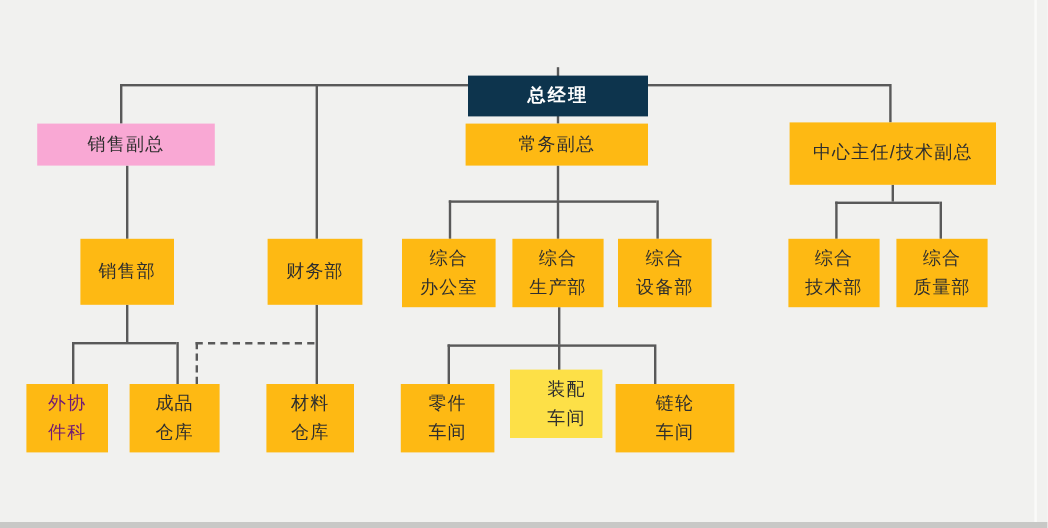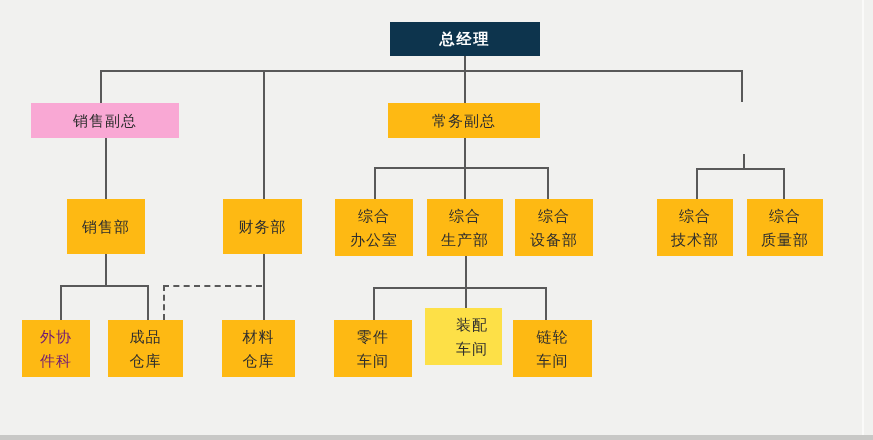--- a/index.html
+++ b/index.html
@@ -27,20 +27,21 @@
     text-align: center;
     white-space: pre-line;
     font-size: 15px;
     line-height: 1.6;
     letter-spacing: 1px;
     box-sizing: border-box;
   }
   .node.root {
     font-weight: bold;
     letter-spacing: 2px;
+    margin-top: 41px;
   }
   .seg {
     position: absolute;
   }
   .bottom-edge {
     position: absolute;
     left: 0;
     bottom: 0;
     width: 100%;
     height: 5px;
@@ -82,20 +83,21 @@
       <div class="seg" style="left: 163px; top: 285px; width: 99px; height: 0px; border-top: 2px dashed rgb(89, 89, 89);"></div>
       <div class="seg" style="left: 163px; top: 285px; height: 35px; width: 0px; border-left: 2px dashed rgb(89, 89, 89);"></div>
       <div class="seg" style="left: 465px; top: 256px; height: 31px; width: 2px; background: rgb(89, 89, 89);"></div>
       <div class="seg" style="left: 373px; top: 287px; width: 172px; height: 2px; background: rgb(89, 89, 89);"></div>
       <div class="seg" style="left: 373px; top: 287px; height: 33px; width: 2px; background: rgb(89, 89, 89);"></div>
       <div class="seg" style="left: 465px; top: 287px; height: 33px; width: 2px; background: rgb(89, 89, 89);"></div>
       <div class="seg" style="left: 545px; top: 287px; height: 33px; width: 2px; background: rgb(89, 89, 89);"></div>
       <div class="node root" style="left: 390px; top: 22px; width: 150px; height: 34px; background: rgb(13, 52, 77); color: rgb(255, 255, 255);">总经理</div>
       <div class="node" style="left: 31px; top: 103px; width: 148px; height: 35px; background: #f9a8d4; color: rgb(46, 46, 46);">销售副总</div>
       <div class="node" style="left: 388px; top: 103px; width: 152px; height: 35px; background: rgb(254, 185, 19); color: rgb(46, 46, 46);">常务副总</div>
+      <div class="node" style="left: 658px; top: 102px; width: 172px; height: 52px; background: rgb(254, 185, 19); color: rgb(46, 46, 46);">中心主任/技术副总</div>
       <div class="node" style="left: 67px; top: 199px; width: 78px; height: 55px; background: rgb(254, 185, 19); color: rgb(46, 46, 46);">销售部</div>
       <div class="node" style="left: 223px; top: 199px; width: 79px; height: 55px; background: rgb(254, 185, 19); color: rgb(46, 46, 46);">财务部</div>
       <div class="node" style="left: 335px; top: 199px; width: 78px; height: 57px; background: rgb(254, 185, 19); color: rgb(46, 46, 46);">综合
 办公室</div>
       <div class="node" style="left: 427px; top: 199px; width: 76px; height: 57px; background: rgb(254, 185, 19); color: rgb(46, 46, 46);">综合
 生产部</div>
       <div class="node" style="left: 515px; top: 199px; width: 78px; height: 57px; background: rgb(254, 185, 19); color: rgb(46, 46, 46);">综合
 设备部</div>
       <div class="node" style="left: 657px; top: 199px; width: 76px; height: 57px; background: rgb(254, 185, 19); color: rgb(46, 46, 46);">综合
 技术部</div>
@@ -104,18 +106,18 @@
       <div class="node" style="left: 22px; top: 320px; width: 68px; height: 57px; background: rgb(254, 185, 19); color: #701a75;">外协
 件科</div>
       <div class="node" style="left: 108px; top: 320px; width: 75px; height: 57px; background: rgb(254, 185, 19); color: rgb(46, 46, 46);">成品
 仓库</div>
       <div class="node" style="left: 222px; top: 320px; width: 73px; height: 57px; background: rgb(254, 185, 19); color: rgb(46, 46, 46);">材料
 仓库</div>
       <div class="node" style="left: 334px; top: 320px; width: 78px; height: 57px; background: rgb(254, 185, 19); color: rgb(46, 46, 46);">零件
 车间</div>
       <div class="node" style="left: 425px; top: 308px; width: 77px; height: 57px; background: #fde047; color: rgb(46, 46, 46); padding-left: 17px;">装配
 车间</div>
-      <div class="node" style="left: 513px; top: 320px; width: 79px; height: 57px; background: rgb(254, 185, 19); color: rgb(46, 46, 46);">链轮
+      <div class="node" style="left: 513px; top: 320px; width: 99px; height: 57px; background: rgb(254, 185, 19); color: rgb(46, 46, 46);">链轮
 车间</div>
     </div>
   <div class="right-edge-hint" style="left:862px;"></div>
   <div class="bottom-edge" style="background: rgb(200, 200, 198);"></div>
 </div>
 
 </body></html>

